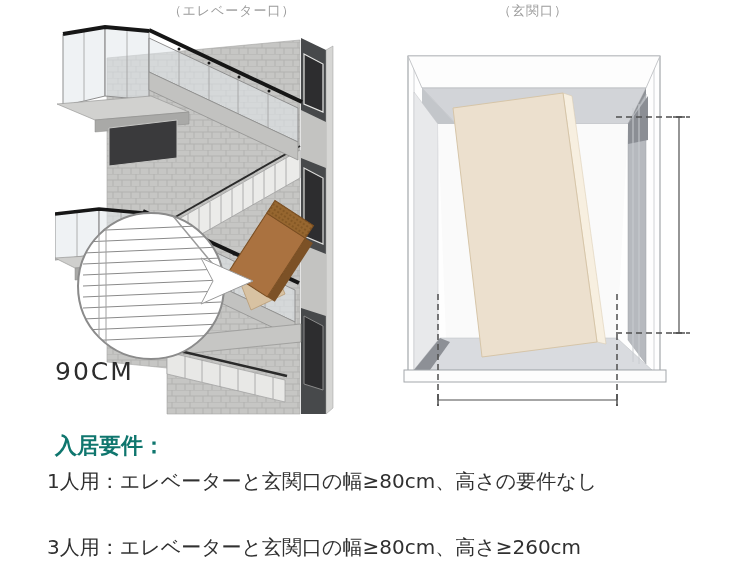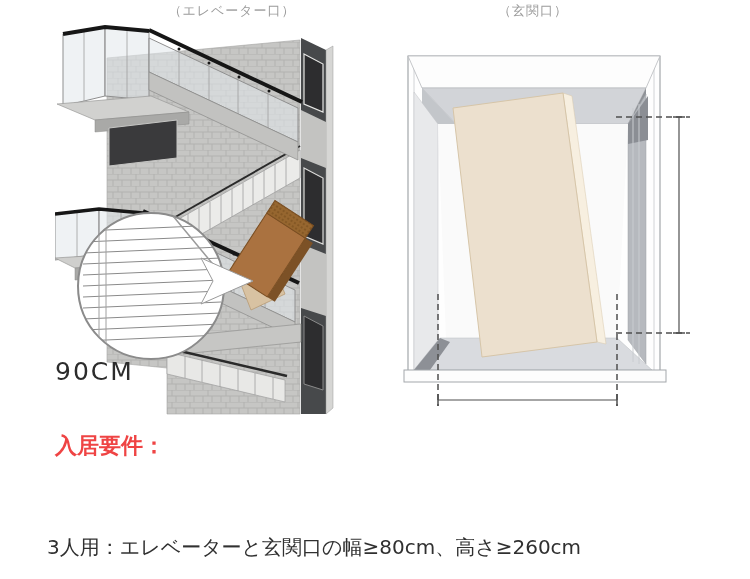--- a/index.html
+++ b/index.html
@@ -10,21 +10,21 @@
   .caption{
     position:absolute;top:2px;font-size:13px;color:#9b9b9b;letter-spacing:1px;
     text-align:center;white-space:nowrap;
   }
   .caption-left{left:147px;width:170px;}
   .caption-right{left:468px;width:130px;}
   .fig{position:absolute;}
   .fig-elevator{left:55px;top:18px;width:280px;height:400px;}
   .fig-entrance{left:390px;top:48px;width:310px;height:370px;}
   .req-heading{
-    position:absolute;left:55px;top:431px;font-size:22px;font-weight:bold;color:#ef4444;
+    position:absolute;left:55px;top:431px;font-size:22px;font-weight:bold;color:#0f766e;
     white-space:nowrap;
   }
   .req-line{
     position:absolute;left:47px;font-size:20px;color:#303030;white-space:nowrap;
   }
   .req-line-0{top:468px;}
   .req-line-1{top:501px;margin-left:9px;}
   .req-line-2{top:534px;}
   svg text{font-family:"DejaVu Sans","Liberation Sans",sans-serif;}
 </style>
@@ -225,15 +225,16 @@
     <g stroke="#4f4f4f">
       <line x1="48" y1="246" x2="48" y2="358" stroke-width="1.5" stroke-dasharray="6,4"></line>
       <line x1="227" y1="246" x2="227" y2="358" stroke-width="1.5" stroke-dasharray="6,4"></line>
       <line x1="48" y1="352" x2="227" y2="352" stroke-width="1.2"></line>
       <line x1="48" y1="346" x2="48" y2="358" stroke-width="1.5"></line>
       <line x1="227" y1="346" x2="227" y2="358" stroke-width="1.5"></line>
     </g>
   </svg>
 
   <div class="req-heading">入居要件：</div>
+  <div class="req-line req-line-0">1人用：エレベーターと玄関口の幅≥80cm、高さの要件なし</div>
   <div class="req-line req-line-2">3人用：エレベーターと玄関口の幅≥80cm、高さ≥260cm</div>
 
 </div>
 
 </body></html>

